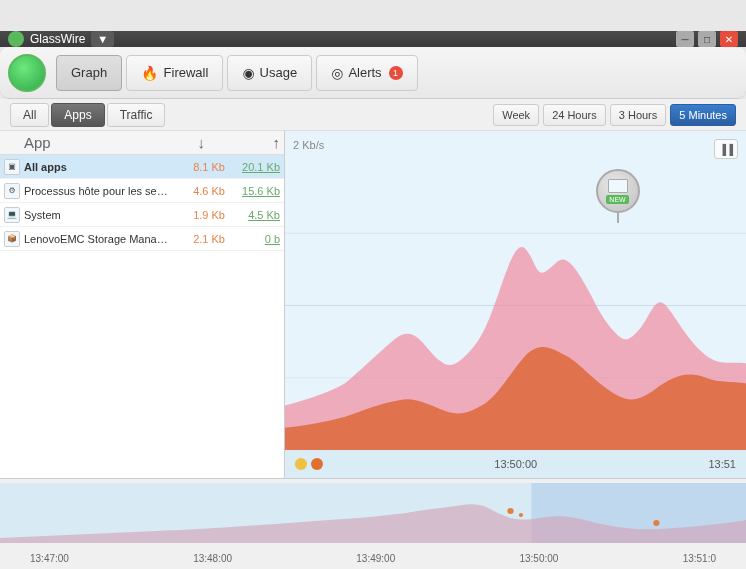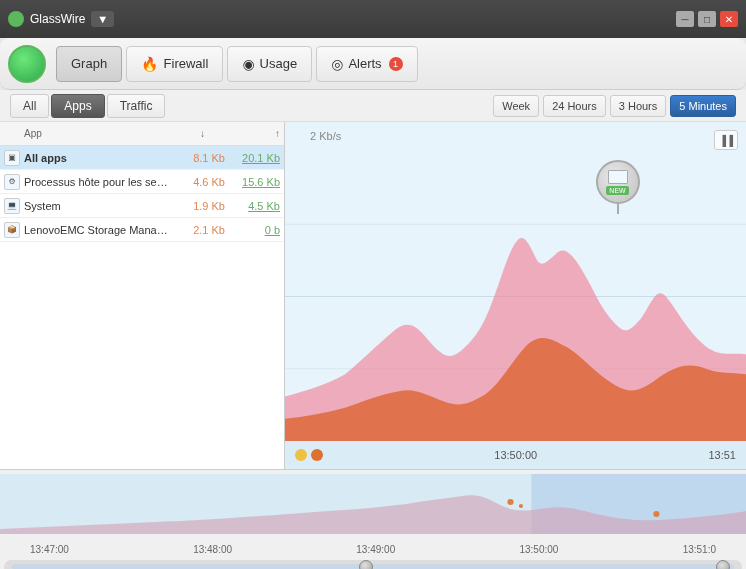--- a/index.html
+++ b/index.html
@@ -8,26 +8,27 @@
       height: 569px;
       font-family: 'Segoe UI', Arial, sans-serif;
       font-size: 12px;
       background: #e8e8e8;
       overflow: hidden;
     }
 
     
     .titlebar {
       background: linear-gradient(to bottom, #4a4a4a, #3a3a3a);
-      height: 38px;
+      height: 16px;
       display: flex;
       align-items: center;
       justify-content: space-between;
       padding: 0 8px;
       color: #fff;
+      margin-top: 31px;
     }
     .titlebar-left {
       display: flex;
       align-items: center;
       gap: 6px;
       font-size: 12px;
     }
     .titlebar-logo {
       width: 16px;
       height: 16px;
@@ -181,21 +182,21 @@
       background: #fff;
       overflow: hidden;
       flex-shrink: 0;
     }
     .app-table-header {
       display: flex;
       align-items: center;
       height: 24px;
       background: #f5f5f5;
       border-bottom: 1px solid #ddd;
-      font-size: 10px;
+      font-size: 15px;
       color: #666;
       padding: 0 4px;
       gap: 20px;
     }
     .col-app { flex: 1; padding-left: 20px; }
     .col-down { width: 55px; text-align: right; }
     .col-up { width: 55px; text-align: right; }
 
     .app-row {
       display: flex;
@@ -248,21 +249,21 @@
     
     .graph-panel {
       flex: 1;
       background: #e8f4fb;
       position: relative;
       overflow: hidden;
     }
     .graph-y-label {
       position: absolute;
       top: 8px;
-      left: 25px;
+      left: 8px;
       font-size: 11px;
       color: #888;
     }
     .graph-pause-btn {
       position: absolute;
       top: 8px;
       right: 8px;
       width: 24px;
       height: 20px;
       background: rgba(255,255,255,0.7);

